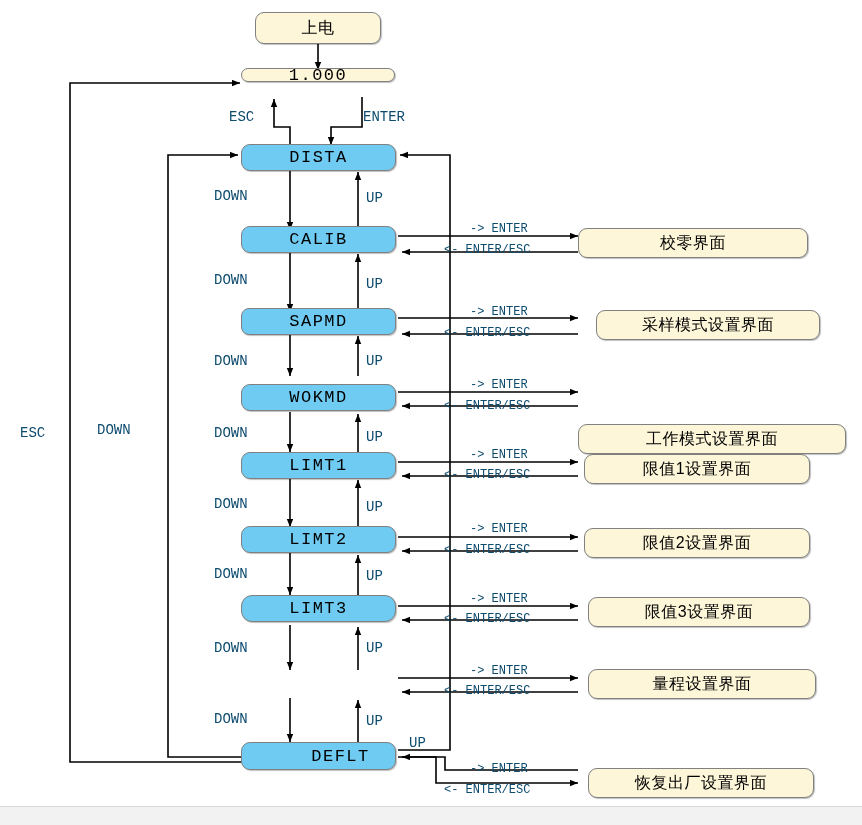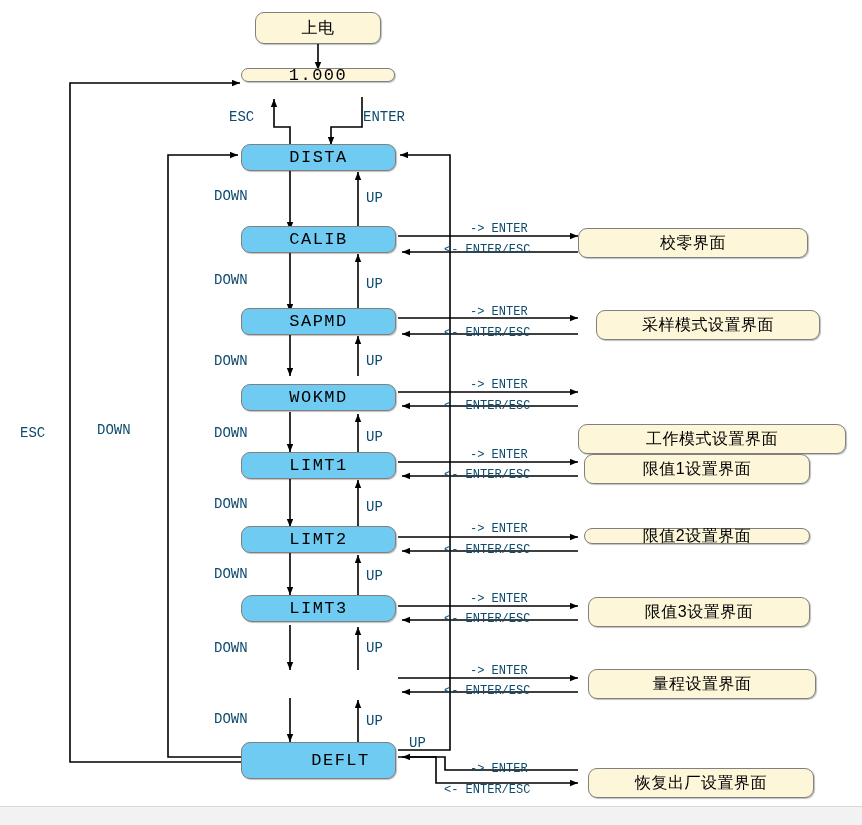--- a/index.html
+++ b/index.html
@@ -156,37 +156,37 @@
   </div>
   <div class="node blue" style="left:241px; top:452px; width:155px; height:27px;">
     <span>LIMT1</span>
   </div>
   <div class="node blue" style="left:241px; top:526px; width:155px; height:27px;">
     <span>LIMT2</span>
   </div>
   <div class="node blue" style="left:241px; top:595px; width:155px; height:27px;border-radius:11px;">
     <span>LIMT3</span>
   </div>
-  <div class="node blue" style="left:241px; top:742px; width:155px; height:37px;padding-left:44px;">
+  <div class="node blue" style="left:241px; top:742px; width:155px; height:28px;padding-left:44px;">
     <span>DEFLT</span>
   </div>
 
   <div class="node cream cn" style="left:578px; top:228px; width:230px; height:30px;">
     <span>校零界面</span>
   </div>
   <div class="node cream cn" style="left:584px; top:310px; width:224px; height:30px;margin-left:12px;">
     <span>采样模式设置界面</span>
   </div>
   <div class="node cream cn" style="left:578px; top:384px; width:268px; height:30px;margin-top:40px;">
     <span>工作模式设置界面</span>
   </div>
   <div class="node cream cn" style="left:584px; top:454px; width:226px; height:30px;">
     <span>限值1设置界面</span>
   </div>
-  <div class="node cream cn" style="left:584px; top:528px; width:226px; height:16px;">
+  <div class="node cream cn" style="left:584px; top:528px; width:226px; height:30px;">
     <span>限值2设置界面</span>
   </div>
   <div class="node cream cn" style="left:588px; top:597px; width:222px; height:30px;">
     <span>限值3设置界面</span>
   </div>
   <div class="node cream cn" style="left:588px; top:669px; width:228px; height:30px;">
     <span>量程设置界面</span>
   </div>
   <div class="node cream cn" style="left:588px; top:768px; width:226px; height:30px;">
     <span>恢复出厂设置界面</span>

